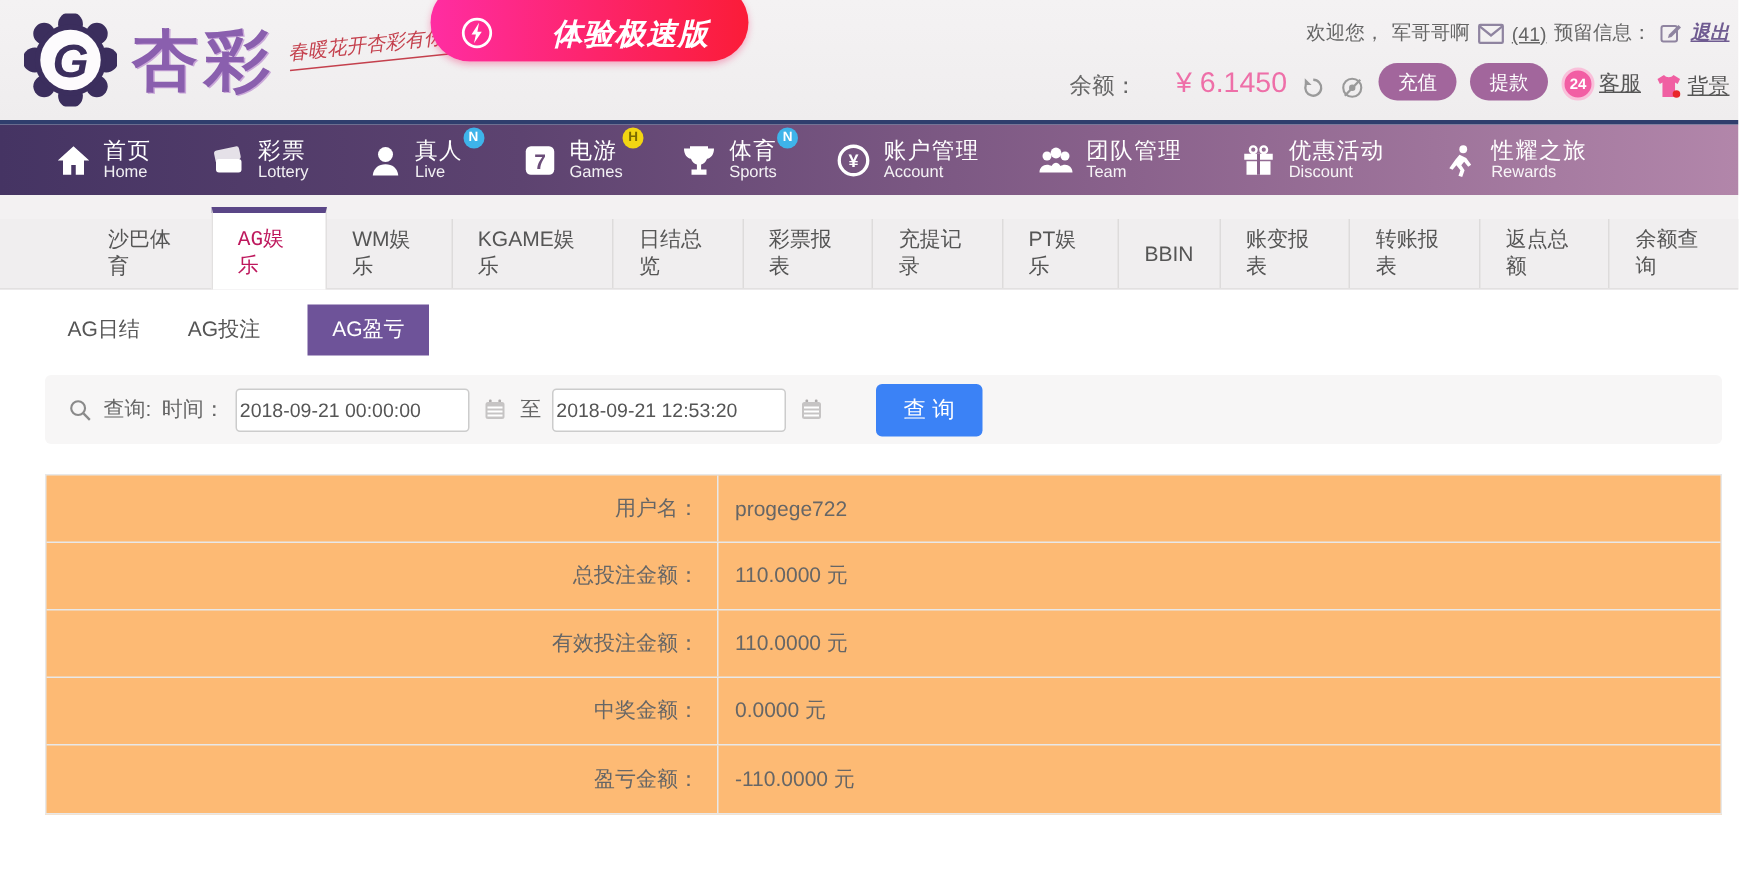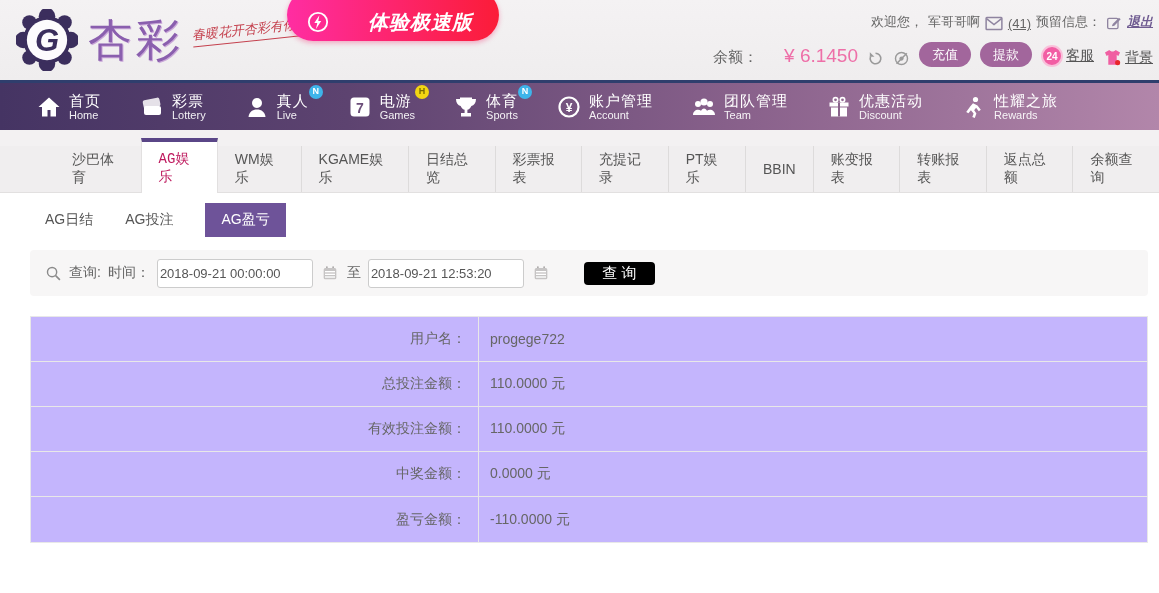--- a/index.html
+++ b/index.html
@@ -4,30 +4,30 @@
 <style>
   * { margin:0; padding:0; box-sizing:border-box; }
   html,body { width:1159px; height:593px; overflow:hidden; }
   body { font-family:"Liberation Sans","DejaVu Sans",sans-serif; background:#fff; color:#666; }
   .page { position:relative; width:1159px; height:593px; background:#fff; }
 
   
   .header { position:relative; height:80px; background:linear-gradient(180deg,#f4f2f3 0%,#efedee 100%); }
   .logo-area { position:absolute; left:16px; top:9px; display:flex; align-items:center; }
   .emblem { width:62px; height:62px; }
-  .brand { font-size:44px; font-weight:normal; color:#8a5fae; letter-spacing:4px; margin-left:10px;
+  .brand { font-size:44px; font-weight:bold; color:#8a5fae; letter-spacing:4px; margin-left:10px;
            text-shadow:1px 1px 0 #c9a7d8; }
   .tagline { color:#c4404d; font-style:italic; font-size:13px; transform:rotate(-6deg);
              margin:-18px 0 0 8px; white-space:nowrap; border-bottom:1px solid #c4404d; padding-bottom:2px; }
   .promo-badge { position:absolute; left:287px; top:-11px; height:52px; padding:14px 26px 0 20px;
                  border-radius:26px; background:linear-gradient(90deg,#ff2da2 0%,#fb1c38 100%);
                  display:flex; align-items:center; gap:7px; box-shadow:0 2px 5px rgba(240,30,100,.35); cursor:pointer; }
   .promo-badge .txt { color:#fff; font-size:20px; font-weight:bold; font-style:italic; letter-spacing:1px;margin-left:32px; }
 
-  .welcome-row { position:absolute; right:6px; top:13px; display:flex; align-items:flex-end; gap:5px;
+  .welcome-row { position:absolute; right:6px; top:13px; display:flex; align-items:center; gap:5px;
                  font-size:13px; color:#666; white-space:nowrap; }
   .welcome-row .underline { text-decoration:underline; cursor:pointer; }
   .logout { font-style:italic; font-weight:bold; color:#6f5b91; text-decoration:underline; cursor:pointer; }
 
   .balance-row { position:absolute; right:6px; top:42px; display:flex; align-items:flex-end; gap:9px; white-space:nowrap; }
   .balance-label { font-size:15px; color:#666; }
   .balance-value { font-size:19px; color:#ee6fa8;margin-left:17px; }
   .icon-btn { cursor:pointer; display:inline-flex; }
   .pill-btn { min-width:52px; height:25px; border-radius:13px; background:#a2669c; color:#fff;
               font-size:13px; display:flex; align-items:center; justify-content:center; padding:12px 12px;
@@ -68,25 +68,25 @@
   .subtab.active { background:#6e5399; color:#fff; padding:0 16px; height:34px; display:flex;
                    align-items:center; border-radius:0; }
 
   
   .querybar { margin:13px 11px 0 30px; width:1118px; height:46px; background:#f7f6f6; border-radius:4px;
               display:flex; align-items:center; padding-left:15px; gap:7px; }
   .q-label, .q-word { font-size:14px; color:#666; }
   .q-input { width:156px; height:29px; border:1px solid #ccc; border-radius:3px; background:#fff;
              font-size:13px; color:#555; padding:0 2px; font-family:"Liberation Sans",sans-serif; }
   .cal-icon { cursor:pointer; display:inline-flex; margin:0 2px; }
-  .q-btn { margin-left:26px; width:71px; height:23px; background:#000000; color:#fff; font-size:15px;
+  .q-btn { margin-left:26px; width:71px; height:35px; background:#3b82f6; color:#fff; font-size:15px;
            border:none; border-radius:4px; cursor:pointer; font-family:"Liberation Sans",sans-serif; }
 
   
-  .report { margin:20px 11px 0 30px; width:1118px; border:1px solid #e8e8e8; background:#c4b5fd; }
+  .report { margin:20px 11px 0 30px; width:1118px; border:1px solid #e8e8e8; background:#fdba74; }
   .trow { display:flex; height:45px; border-bottom:1px solid #e8e8e8; }
   .trow:last-child { border-bottom:none; }
   .tlabel { width:448px; border-right:1px solid #e8e8e8; display:flex; align-items:center;
             justify-content:flex-end; padding-right:12px; font-size:14px; color:#666; }
   .tvalue { flex:1; display:flex; align-items:center; padding-left:11px; font-size:14px; color:#666; }
 </style>
 </head>
 <body>
 
 <div class="page">

